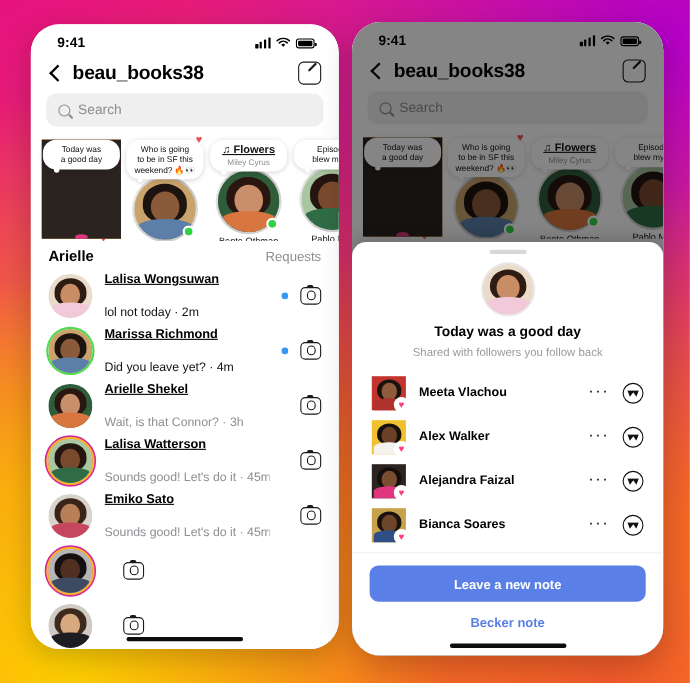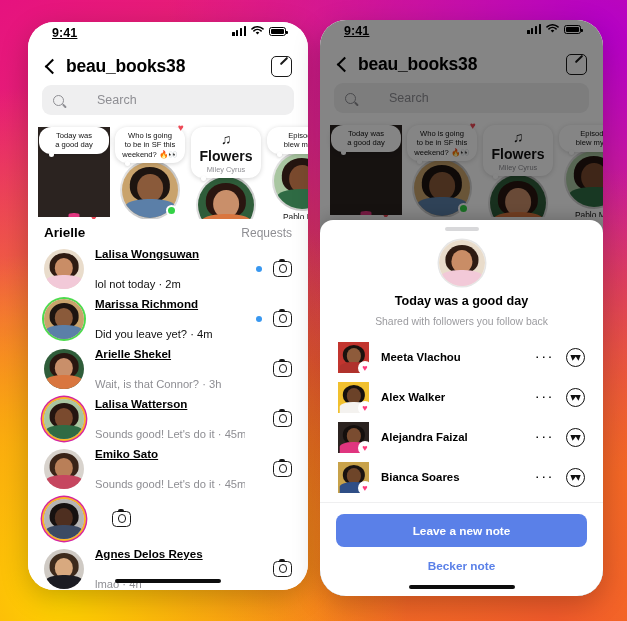--- a/index.html
+++ b/index.html
@@ -20,23 +20,22 @@
     position:absolute; background:#ffffff; border-radius:26px; overflow:hidden;
     box-shadow:0 8px 28px rgba(0,0,0,.22);
   }
   #phone-left  { left:28px;  top:22px;  width:280px; height:568px; }
   #phone-right { left:320px; top:20px;  width:283px; height:576px; }
 
   .screen { position:relative; width:100%; height:100%; background:#fff; }
 
   
   .statusbar {
-    height:30px; display:flex; align-items:flex-start; justify-content:space-between;
+    height:30px; display:flex; align-items:center; justify-content:space-between;
     padding:4px 22px 0 24px;
-    text-decoration:underline;
   }
   .sb-time { font-size:12.5px; font-weight:700; color:#000; letter-spacing:.1px; }
   .sb-icons { display:flex; align-items:flex-end; gap:5px; }
   .bars { display:flex; align-items:flex-end; gap:1.4px; height:10px; }
   .bars i { display:block; width:2.4px; background:#000; border-radius:.6px; }
   .bars i:nth-child(1){height:4px} .bars i:nth-child(2){height:6px}
   .bars i:nth-child(3){height:8px} .bars i:nth-child(4){height:10px}
   .batt { width:17px; height:9px; border:1.3px solid #000; border-radius:2.6px; position:relative; }
   .batt::after { content:""; position:absolute; left:1px; top:1px; bottom:1px; right:1px; background:#000; border-radius:1px; }
   .batt::before { content:""; position:absolute; right:-3px; top:2.6px; width:1.6px; height:3.4px; background:#000; border-radius:0 1px 1px 0; }
@@ -55,31 +54,31 @@
     background:#1a1a1a; transform:rotate(-45deg); border-radius:1px;
   }
 
   
   .search {
     margin:2px 14px 8px; height:30px; background:#efeff0; border-radius:9px;
     display:flex; align-items:center; gap:7px; padding:0 11px;
   }
   .mag { width:11px; height:11px; border:1.6px solid #8e8e93; border-radius:50%; position:relative; flex:0 0 auto; }
   .mag::after { content:""; position:absolute; right:-4px; bottom:-2.5px; width:5px; height:1.6px; background:#8e8e93; transform:rotate(45deg); border-radius:1px; }
-  .search-ph { font-size:12.5px; color:#8e8e93;margin-left:26px; }
+  .search-ph { font-size:12.5px; color:#8e8e93; }
 
   
   .notes { display:flex; gap:4px; padding:4px 0 2px 10px; overflow:hidden; height:96px; }
   .note-item { width:72px; flex:0 0 auto; position:relative; text-align:center; }
   .bubble {
     background:#fff; border-radius:12px; padding:4px 5px; box-shadow:0 1px 5px rgba(0,0,0,.17);
     font-size:7.6px; line-height:1.22; color:#111; position:relative; z-index:3;
     margin:0 1px 1px; min-height:22px; display:flex; flex-direction:column; justify-content:center;
   }
-  .bubble.song .t1 { font-weight:700; font-size:14px; color:#111; }
+  .bubble.song .t1 { font-weight:700; font-size:10px; color:#111;text-decoration:underline; }
   .bubble.song .t2 { color:#8e8e93; font-size:7.4px; }
   .bubble::after {
     content:""; position:absolute; left:10px; bottom:-3px; width:5px; height:5px;
     background:#fff; border-radius:50%; box-shadow:0 1px 3px rgba(0,0,0,.12);
   }
   .heart-top { position:absolute; right:2px; top:-4px; font-size:10px; color:#ed4956; z-index:5; line-height:1; }
   .note-av-wrap { position:relative; width:56px; height:56px; margin:-2px auto 0; }
   .note-av { width:56px; height:56px; border-radius:50%; overflow:hidden; position:relative; }
   .ring { position:absolute; inset:-2px; border-radius:50%; padding:2px;
           background:conic-gradient(from 200deg,#c9c9c9,#e8e8e8,#b9b9b9,#dedede,#c9c9c9); }
@@ -372,24 +371,20 @@
         </div>
         <div class="thread">
           <div class="av-wrap">
             <div class="avatar">
               <span class="f-bg" style="background:#cfcac4"></span>
               <span class="f-hair" style="background:#3d2a1c;width:28.799999999999997px;height:24.8px;top:4px"></span>
               <span class="f-skin" style="background:#d8a97f;width:18.400000000000002px;height:20px;top:8.8px"></span>
               <span class="f-body" style="background:#1c1c22;width:36.800000000000004px;height:13.600000000000001px"></span>
             </div>
           </div>
-          <div class="th-text">
-            <div class="th-name">Agnes Delos Reyes</div>
-            <div class="th-prev">lmao · 4h</div>
-          </div>
           <span class="dot-spacer"></span>
           <span class="cam"></span>
         </div>
       </div>
 
     <div class="home-ind"></div>
   </div>
 </div>
 
 <div class="phone" id="phone-right">

